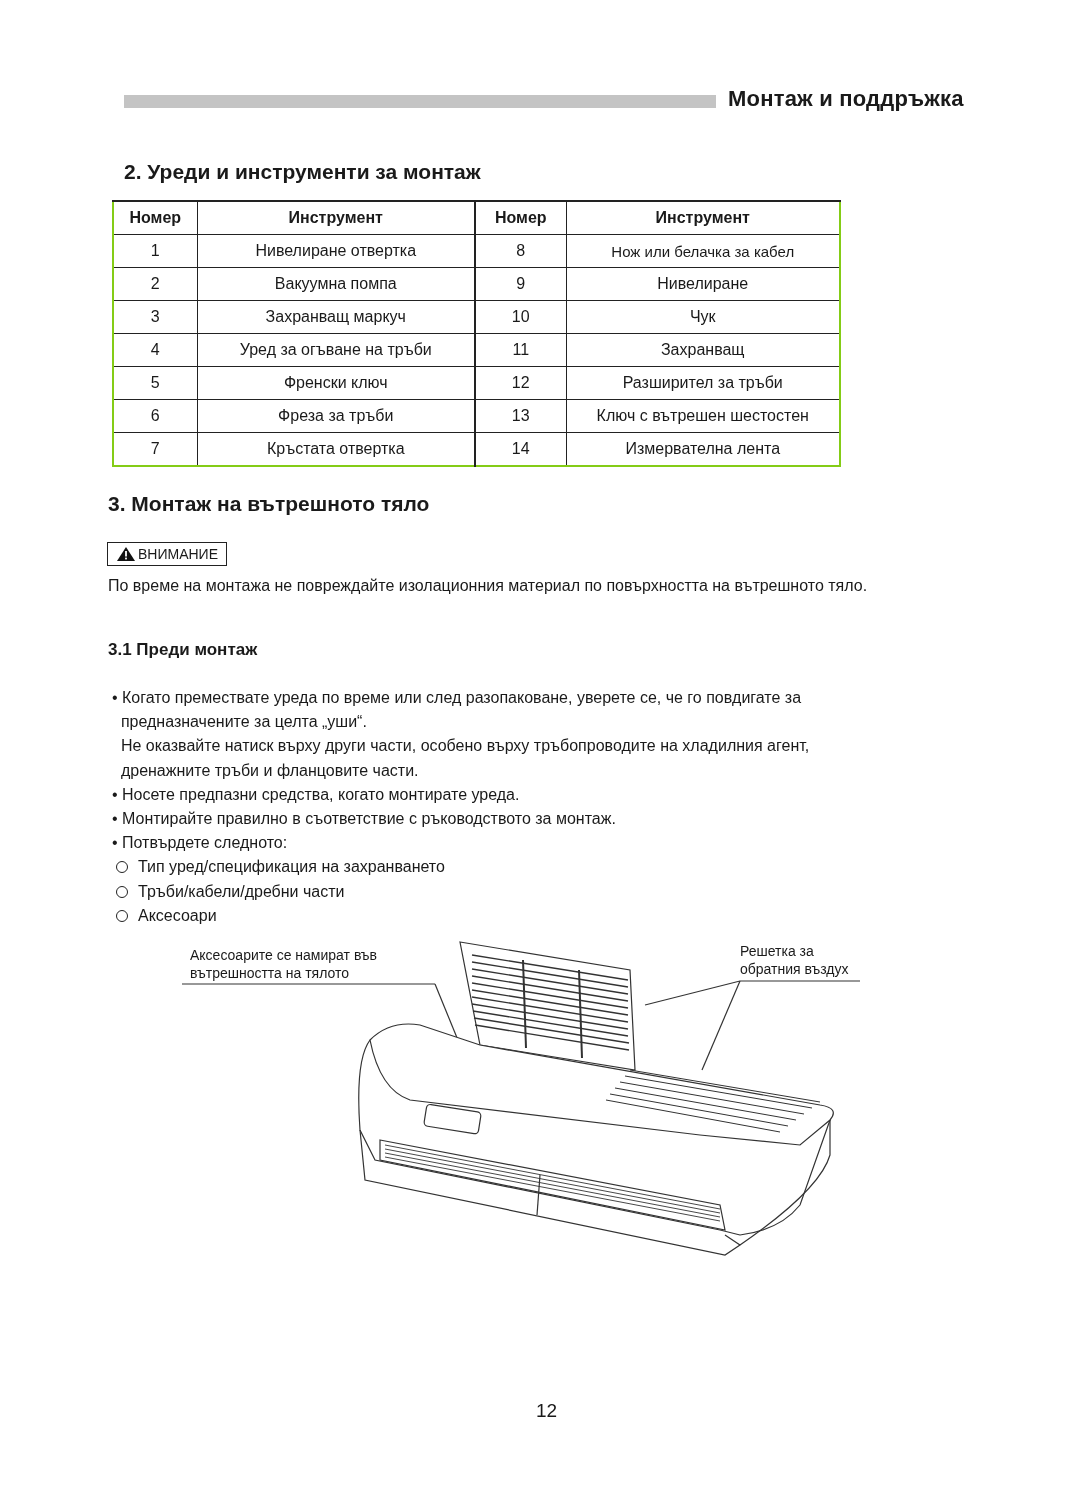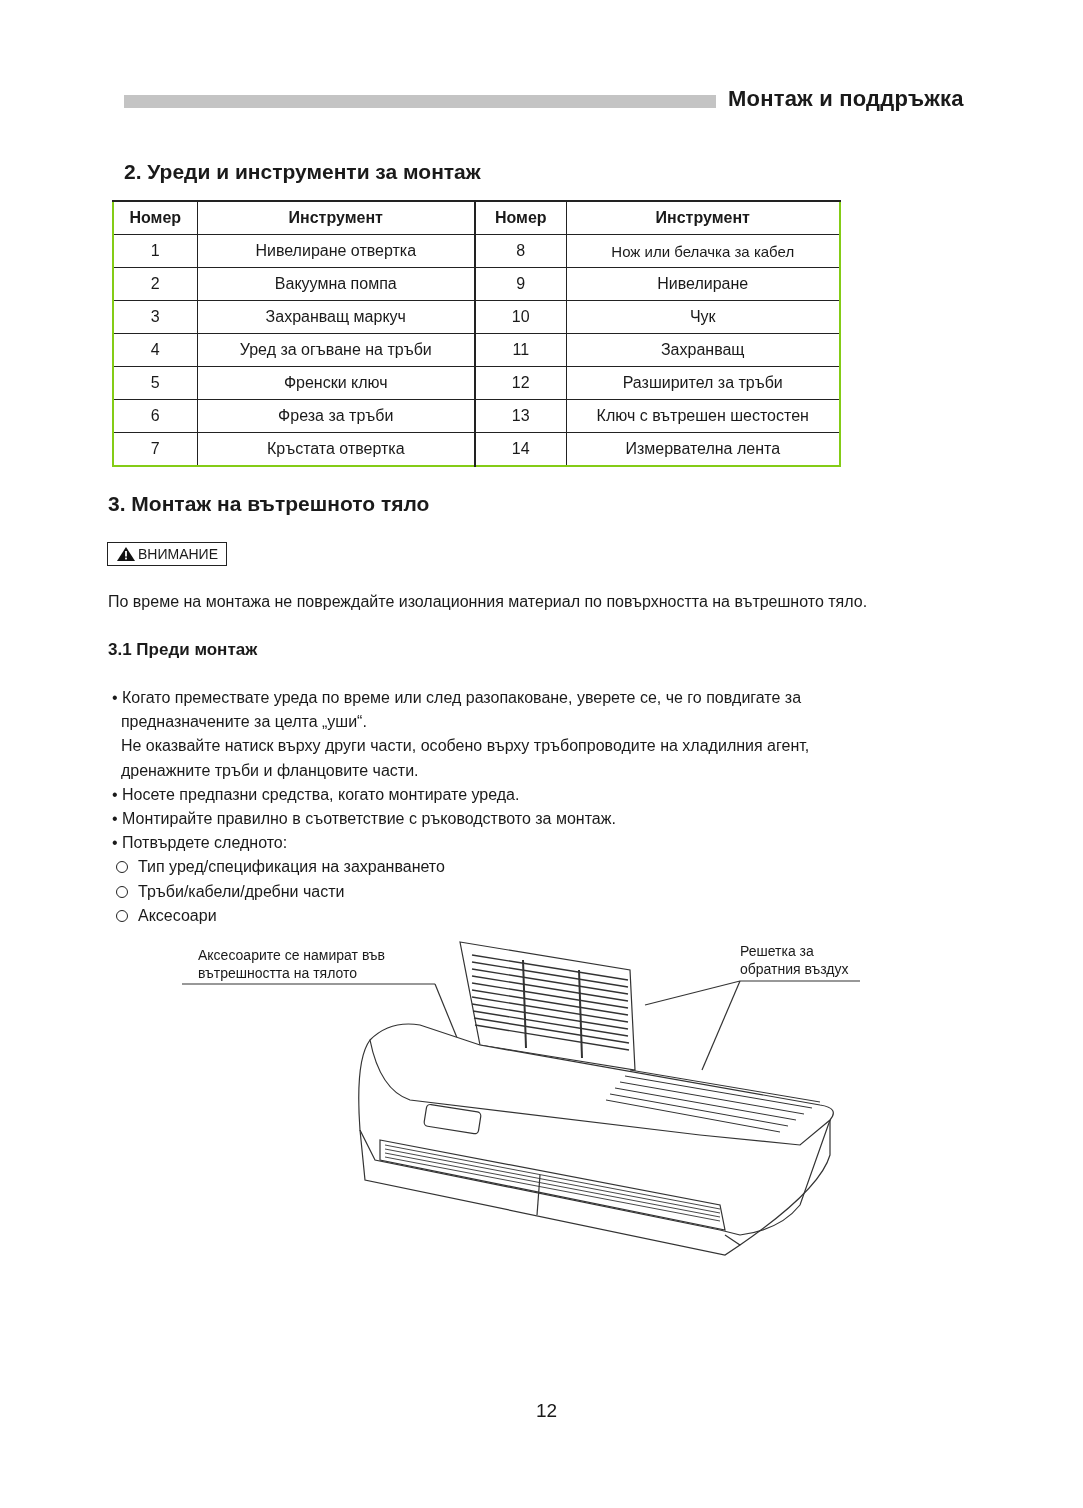--- a/index.html
+++ b/index.html
@@ -96,38 +96,38 @@
 
 <div class="abs warning">
   <svg width="20" height="16" viewBox="0 0 20 16">
     <polygon points="10,1 19,15 1,15" fill="#111"></polygon>
     <rect x="9.1" y="5" width="1.8" height="5.5" fill="#fff"></rect>
     <rect x="9.1" y="11.6" width="1.8" height="1.8" fill="#fff"></rect>
   </svg>
   <span>ВНИМАНИЕ</span>
 </div>
 
-<div class="abs para" style="left:108px; top:577px;margin-top:16px;">По време на монтажа не повреждайте изолационния материал по повърхността на вътрешното тяло.</div>
+<div class="abs para" style="left:108px; top:577px;">По време на монтажа не повреждайте изолационния материал по повърхността на вътрешното тяло.</div>
 
 <div class="abs h3" style="left:108px; top:640px;">3.1 Преди монтаж</div>
 
 <div class="abs list">
   <div class="li" style="white-space:pre">• Когато премествате уреда по време или след разопаковане, уверете се, че го повдигате за</div>
   <div class="li" style="white-space:pre">  предназначените за целта „уши“.</div>
   <div class="li" style="white-space:pre">  Не оказвайте натиск върху други части, особено върху тръбопроводите на хладилния агент,</div>
   <div class="li" style="white-space:pre">  дренажните тръби и фланцовите части.</div>
   <div class="li" style="white-space:pre">• Носете предпазни средства, когато монтирате уреда.</div>
   <div class="li" style="white-space:pre">• Монтирайте правилно в съответствие с ръководството за монтаж.</div>
   <div class="li" style="white-space:pre">• Потвърдете следното:</div>
   <div class="li"><span class="circ"></span><span>Тип уред/спецификация на захранването</span></div>
   <div class="li"><span class="circ"></span><span>Тръби/кабели/дребни части</span></div>
   <div class="li"><span class="circ"></span><span>Аксесоари</span></div>
 </div>
 
-<div class="abs callout" style="left:190px; top:946px;margin-left:8px;">
+<div class="abs callout" style="left:190px; top:946px;">
   <div>Аксесоарите се намират във</div>
   <div>вътрешността на тялото</div>
 </div>
 <div class="abs callout" style="left:740px; top:942px;">
   <div>Решетка за</div>
   <div>обратния въздух</div>
 </div>
 
 <svg class="abs" style="left:180px; top:930px;" width="680" height="360" viewBox="0 0 680 360" fill="none" stroke="#333" stroke-width="1.2">
 

